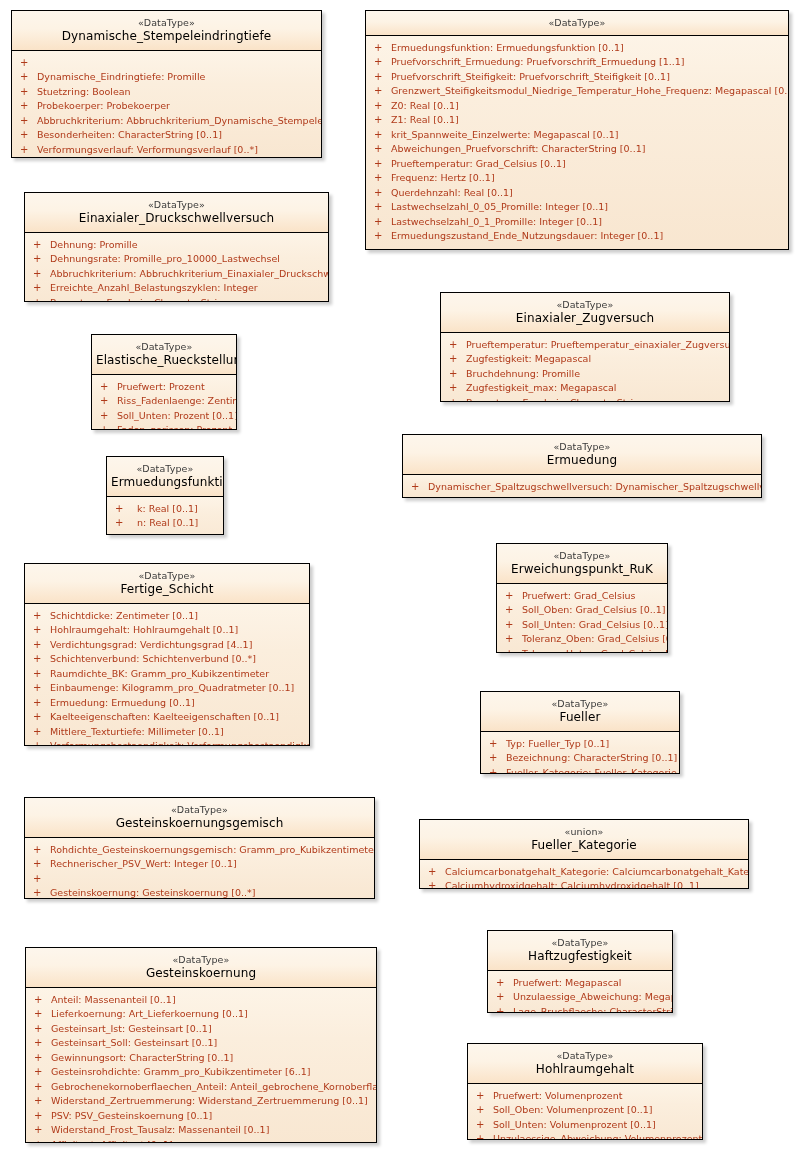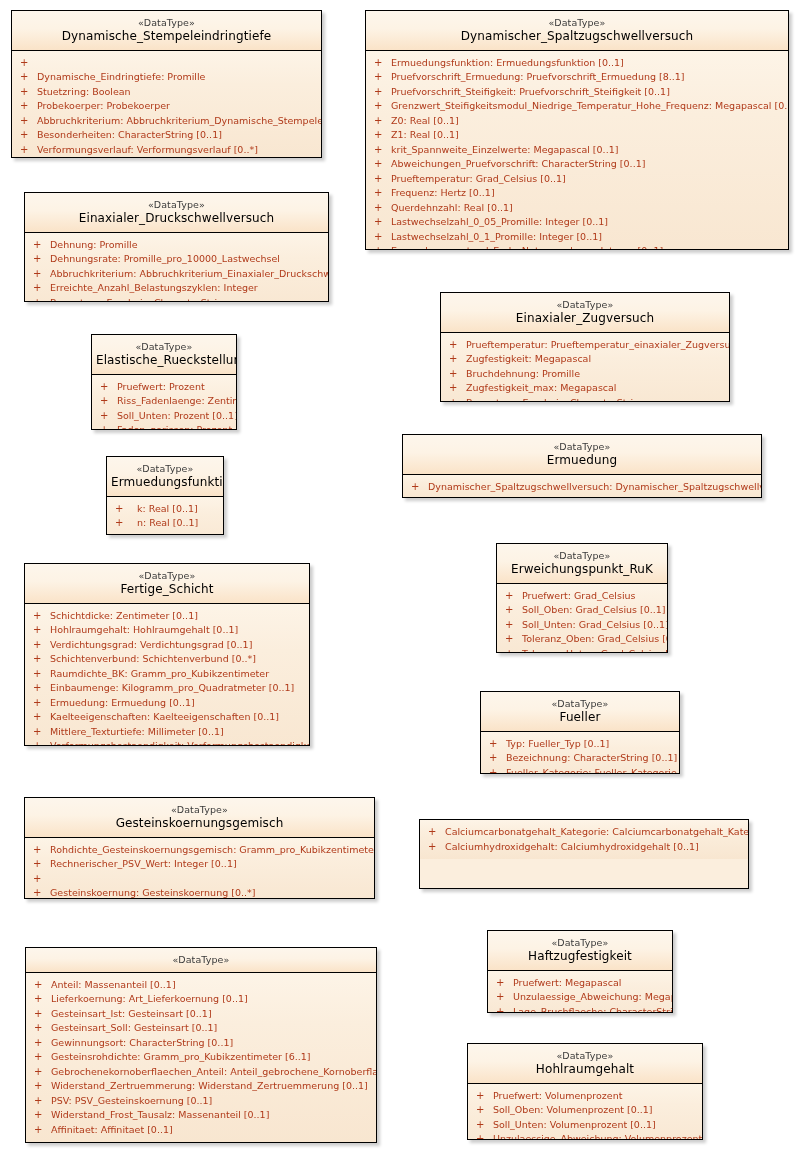--- a/index.html
+++ b/index.html
@@ -117,30 +117,29 @@
         </div>
         <div class="uml-attr">
           <span class="uml-vis">+</span>
           <span class="uml-attr-text">Verformungsverlauf: Verformungsverlauf [0..*]</span>
         </div>
       </div>
     </div>
     <div class="uml-class" style="left: 365px; top: 10px; width: 424px; height: 240px;">
       <div class="uml-header">
         <span class="uml-stereotype">«DataType»</span>
-        <span class="uml-name">Dynamischer_Spaltzugschwellversuch</span>
       </div>
       <div class="uml-body">
         <div class="uml-attr">
           <span class="uml-vis">+</span>
           <span class="uml-attr-text">Ermuedungsfunktion: Ermuedungsfunktion [0..1]</span>
         </div>
         <div class="uml-attr">
           <span class="uml-vis">+</span>
-          <span class="uml-attr-text">Pruefvorschrift_Ermuedung: Pruefvorschrift_Ermuedung [8..1]</span>
+          <span class="uml-attr-text">Pruefvorschrift_Ermuedung: Pruefvorschrift_Ermuedung [1..1]</span>
         </div>
         <div class="uml-attr">
           <span class="uml-vis">+</span>
           <span class="uml-attr-text">Pruefvorschrift_Steifigkeit: Pruefvorschrift_Steifigkeit [0..1]</span>
         </div>
         <div class="uml-attr">
           <span class="uml-vis">+</span>
           <span class="uml-attr-text">Grenzwert_Steifigkeitsmodul_Niedrige_Temperatur_Hohe_Frequenz: Megapascal [0..1]</span>
         </div>
         <div class="uml-attr">
@@ -306,21 +305,21 @@
         <div class="uml-attr">
           <span class="uml-vis">+</span>
           <span class="uml-attr-text">Schichtdicke: Zentimeter [0..1]</span>
         </div>
         <div class="uml-attr">
           <span class="uml-vis">+</span>
           <span class="uml-attr-text">Hohlraumgehalt: Hohlraumgehalt [0..1]</span>
         </div>
         <div class="uml-attr">
           <span class="uml-vis">+</span>
-          <span class="uml-attr-text">Verdichtungsgrad: Verdichtungsgrad [0..1]</span>
+          <span class="uml-attr-text">Verdichtungsgrad: Verdichtungsgrad [4..1]</span>
         </div>
         <div class="uml-attr">
           <span class="uml-vis">+</span>
           <span class="uml-attr-text">Schichtenverbund: Schichtenverbund [0..*]</span>
         </div>
         <div class="uml-attr">
           <span class="uml-vis">+</span>
           <span class="uml-attr-text">Raumdichte_BK: Gramm_pro_Kubikzentimeter</span>
         </div>
         <div class="uml-attr">
@@ -410,34 +409,39 @@
         <div class="uml-attr">
           <span class="uml-vis">+</span>
         </div>
         <div class="uml-attr">
           <span class="uml-vis">+</span>
           <span class="uml-attr-text">Gesteinskoernung: Gesteinskoernung [0..*]</span>
         </div>
       </div>
     </div>
     <div class="uml-class" style="left: 419px; top: 819px; width: 330px; height: 70px;">
+      <div class="uml-header">
+        <span class="uml-stereotype">«union»</span>
+        <span class="uml-name">Fueller_Kategorie</span>
+      </div>
       <div class="uml-body">
         <div class="uml-attr">
           <span class="uml-vis">+</span>
           <span class="uml-attr-text">Calciumcarbonatgehalt_Kategorie: Calciumcarbonatgehalt_Kategorie [0..1]</span>
         </div>
         <div class="uml-attr">
           <span class="uml-vis">+</span>
           <span class="uml-attr-text">Calciumhydroxidgehalt: Calciumhydroxidgehalt [0..1]</span>
         </div>
       </div>
     </div>
     <div class="uml-class" style="left: 25px; top: 947px; width: 352px; height: 196px;">
       <div class="uml-header">
         <span class="uml-stereotype">«DataType»</span>
+        <span class="uml-name">Gesteinskoernung</span>
       </div>
       <div class="uml-body">
         <div class="uml-attr">
           <span class="uml-vis">+</span>
           <span class="uml-attr-text">Anteil: Massenanteil [0..1]</span>
         </div>
         <div class="uml-attr">
           <span class="uml-vis">+</span>
           <span class="uml-attr-text">Lieferkoernung: Art_Lieferkoernung [0..1]</span>
         </div>

